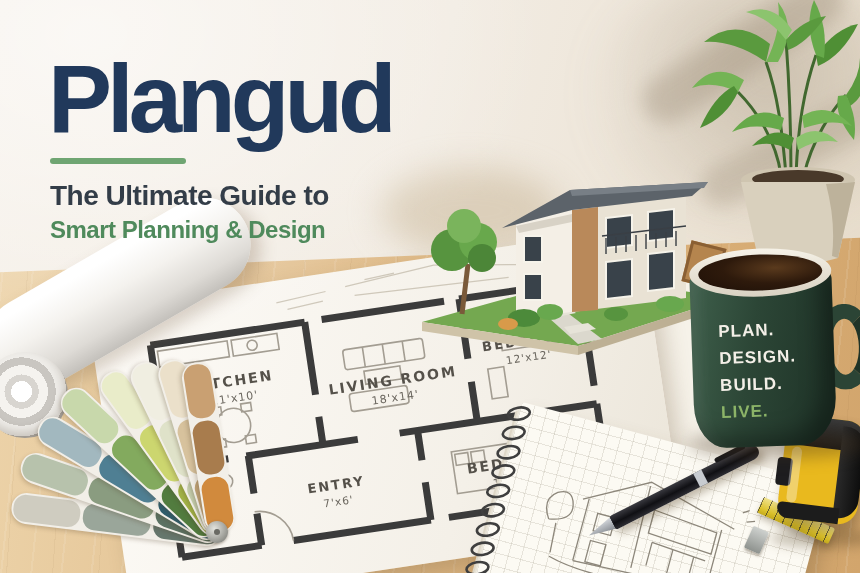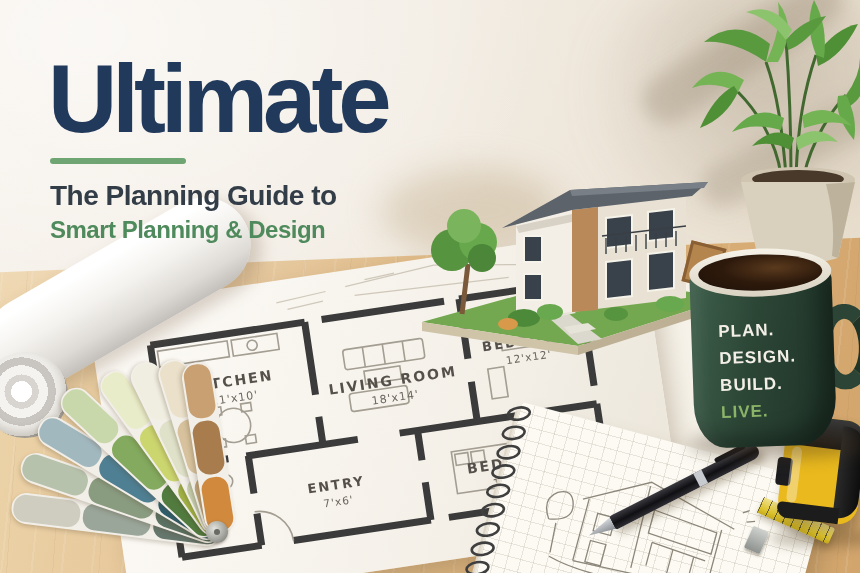--- a/index.html
+++ b/index.html
@@ -402,20 +402,20 @@
     <div class="mug-coffee"></div>
     <div class="mug-text">
       <div style="color: rgb(243, 239, 231);">PLAN.</div>
       <div style="color: rgb(243, 239, 231);">DESIGN.</div>
       <div style="color: rgb(243, 239, 231);">BUILD.</div>
       <div style="color: rgb(140, 180, 104);">LIVE.</div>
     </div>
   </div>
 
   <div class="title-block">
-    <div class="brand" style="color: rgb(33, 57, 91);">Ultimate</div>
+    <div class="brand" style="color: rgb(33, 57, 91);">Plangud</div>
     <div class="brand-underline" style="background: rgb(111, 165, 114);"></div>
-    <div class="tagline1" style="color: rgb(51, 61, 72);">The Planning Guide to</div>
+    <div class="tagline1" style="color: rgb(51, 61, 72);">The Ultimate Guide to</div>
     <div class="tagline2" style="color: rgb(79, 138, 92);">Smart Planning &amp; Design</div>
   </div>
 
   <div class="light-overlay"></div>
 </div>
 
 </body></html>

